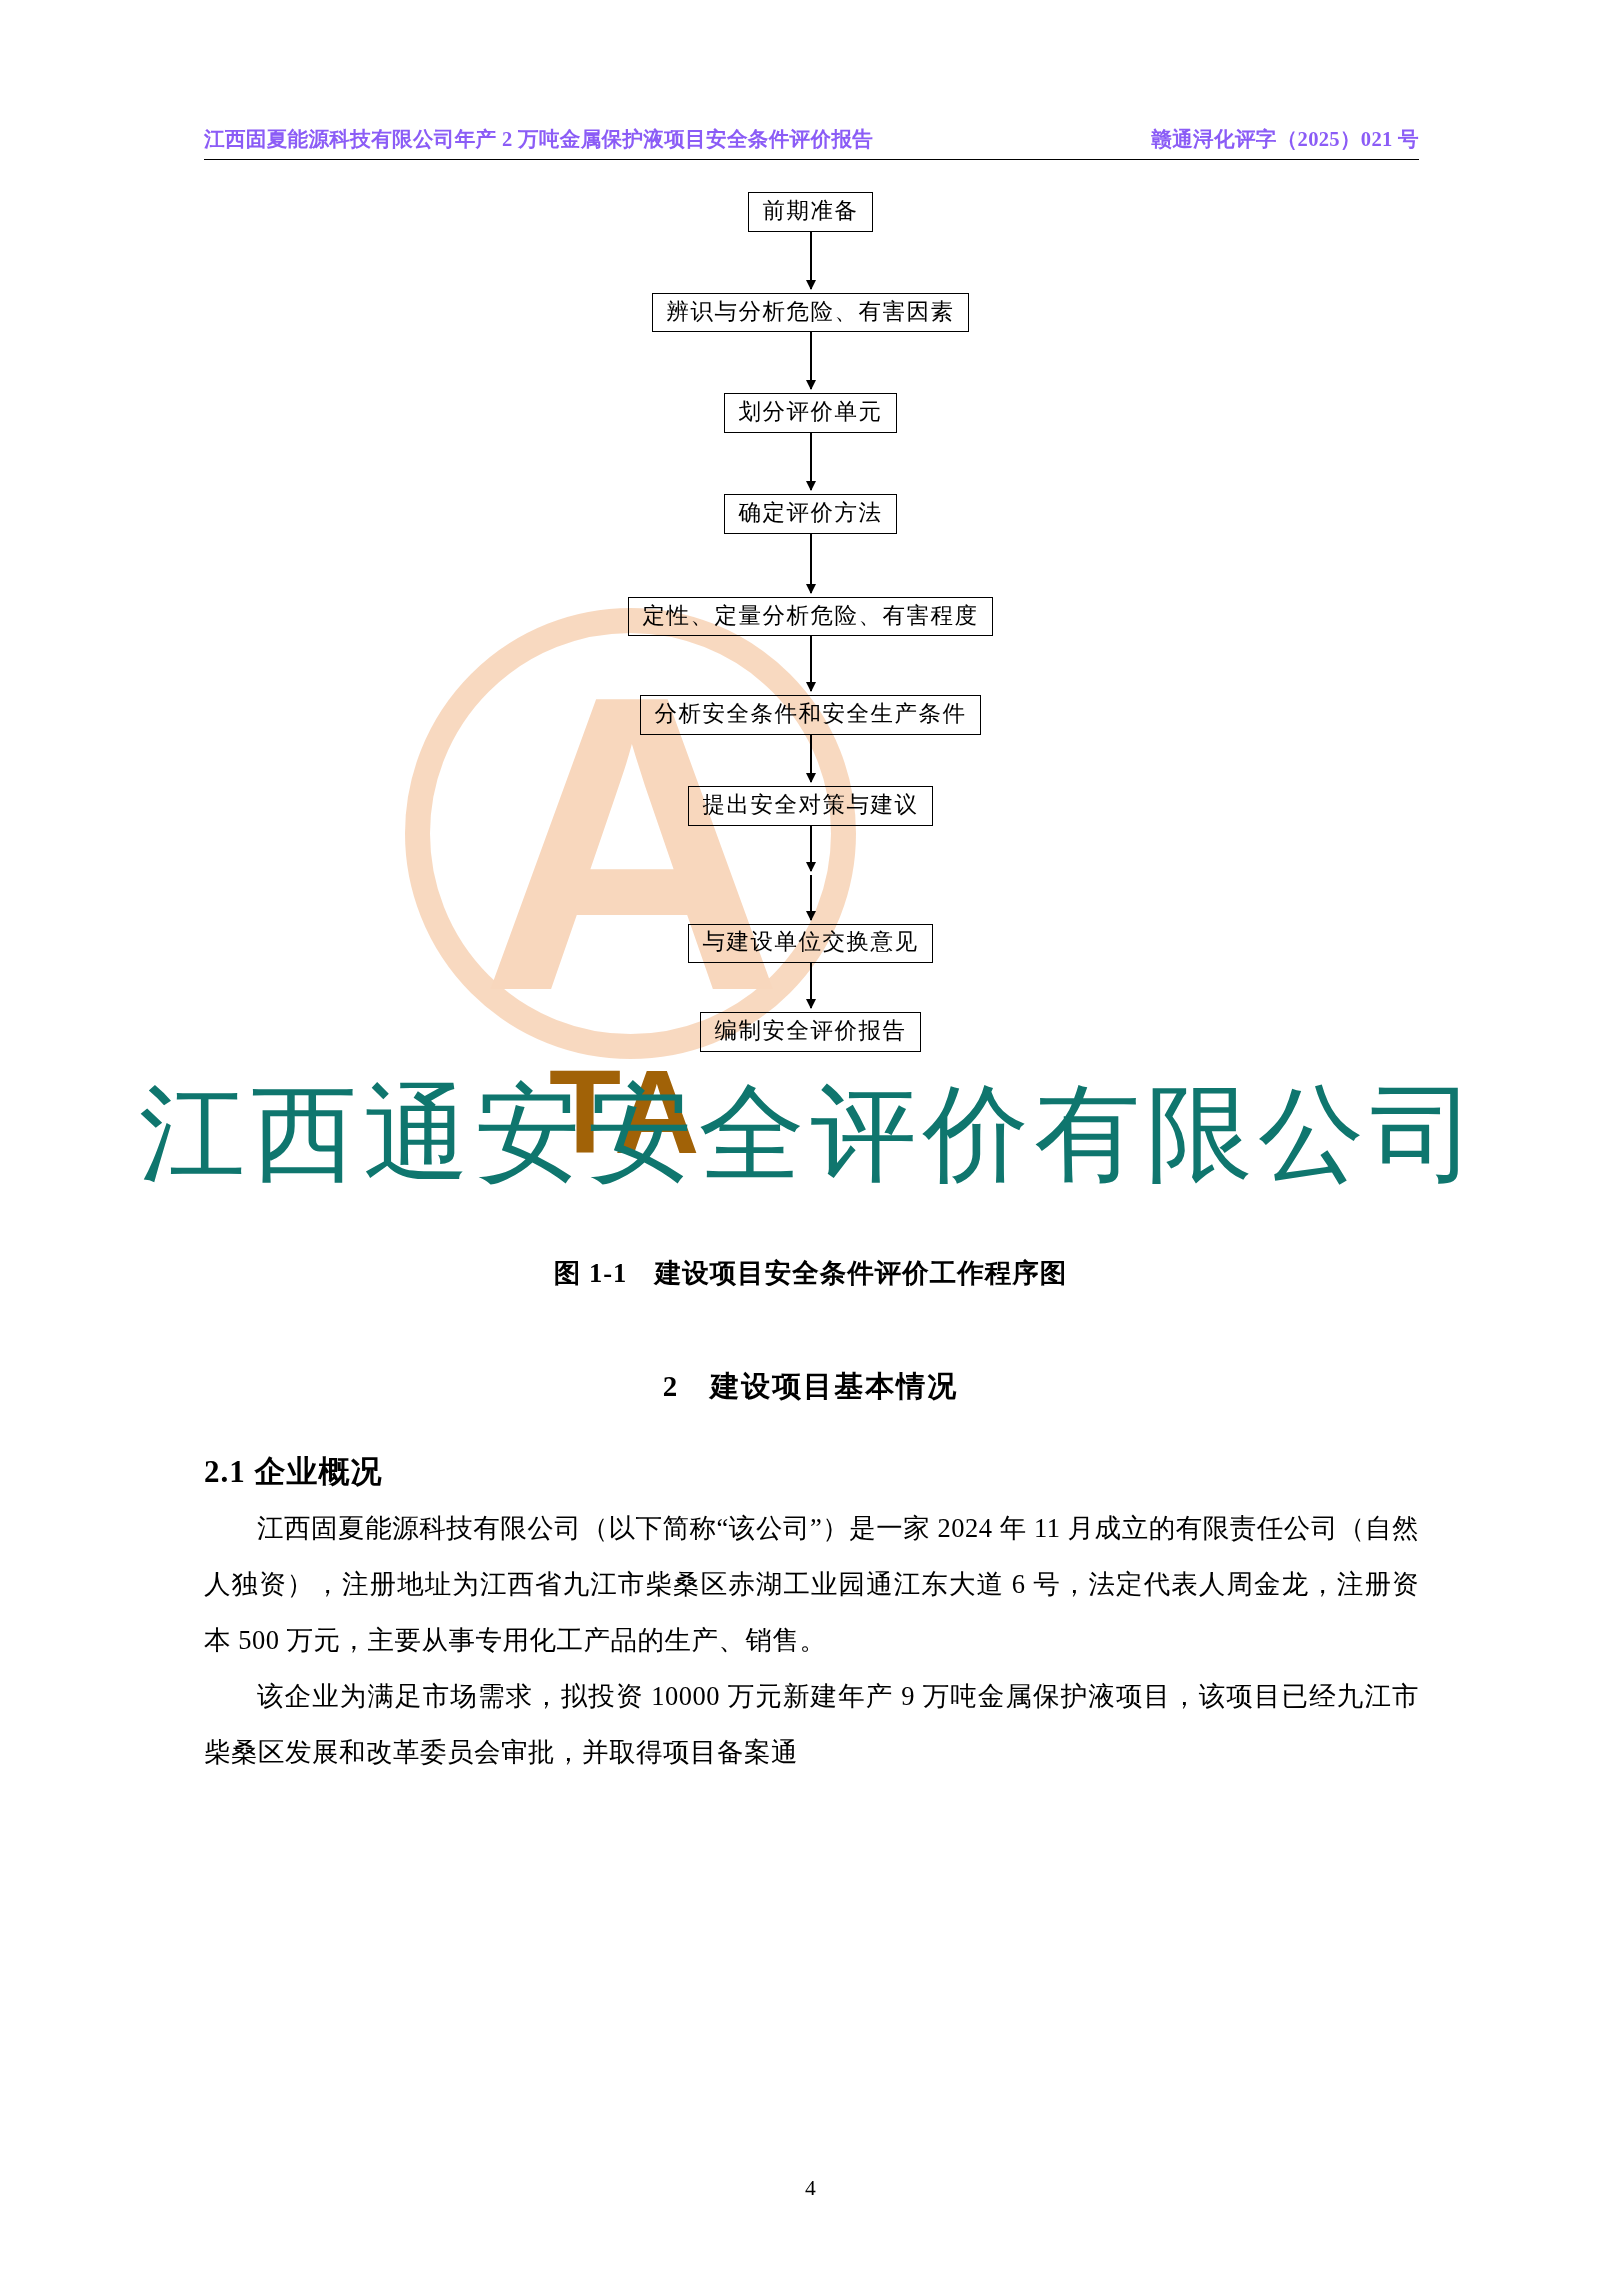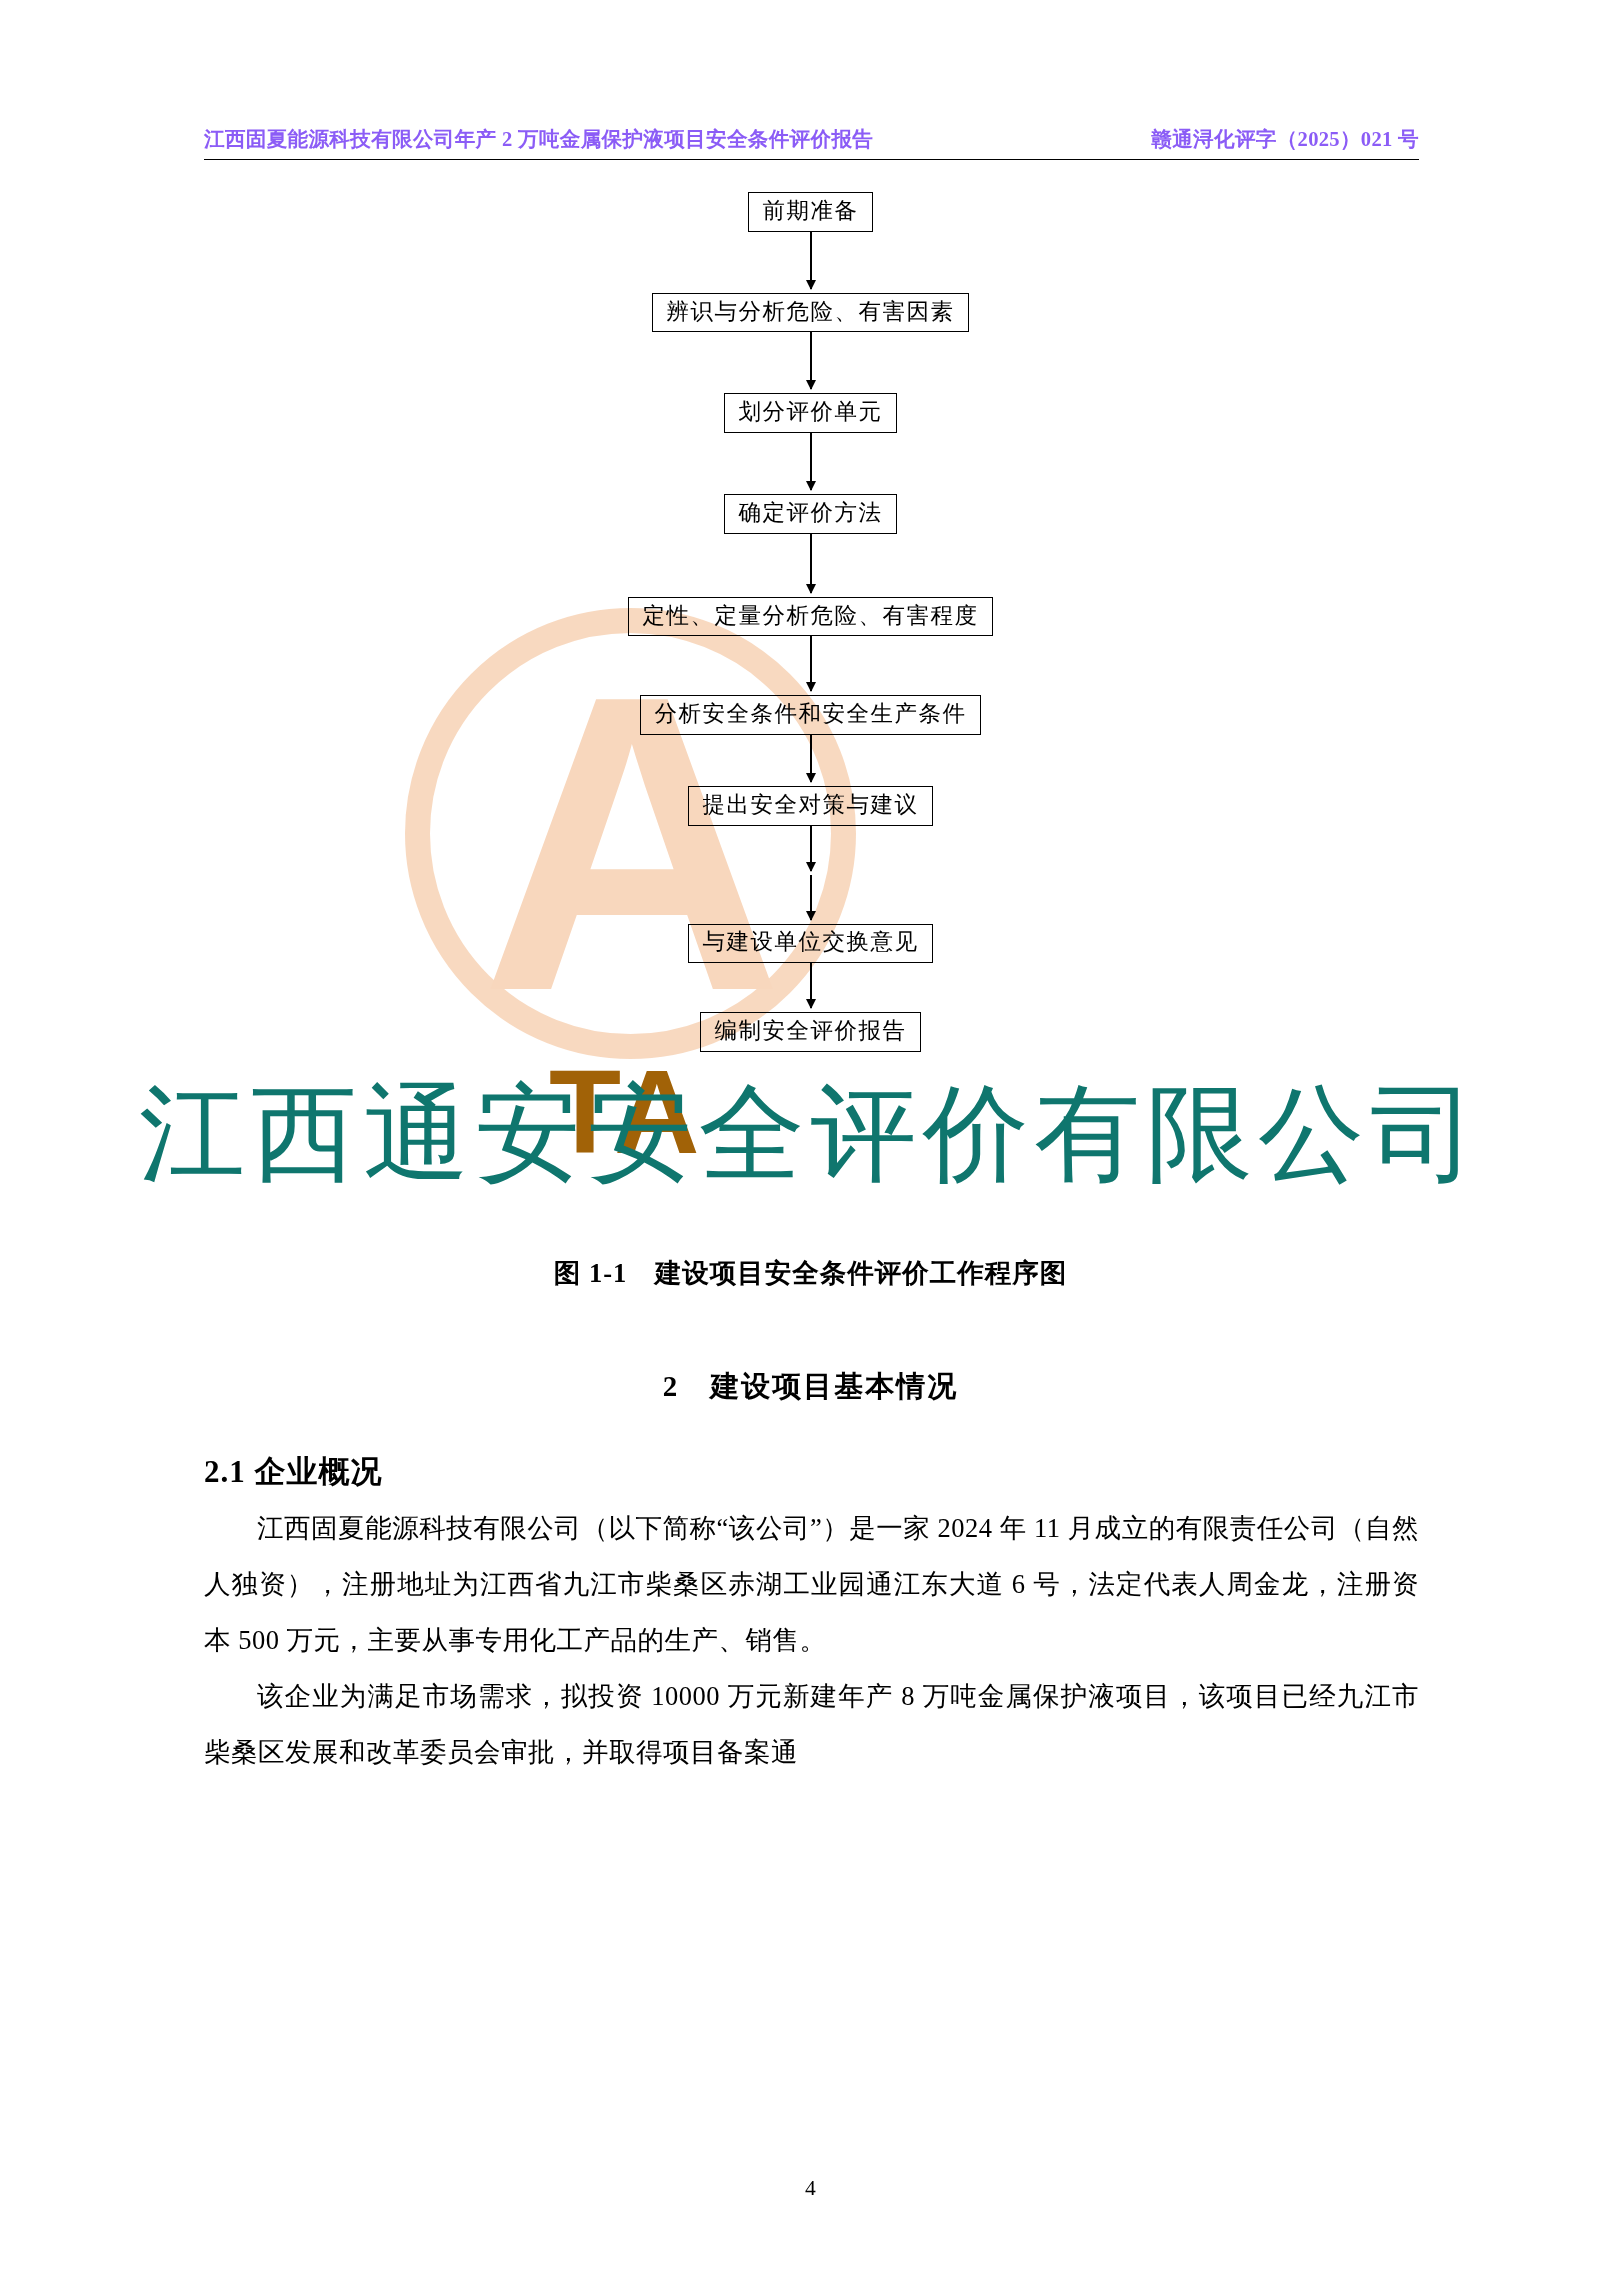--- a/index.html
+++ b/index.html
@@ -290,19 +290,19 @@
     </div>
   </div>
 
   <div class="fig-caption">图 1-1　建设项目安全条件评价工作程序图</div>
 
   <div class="h1">2　建设项目基本情况</div>
   <div class="h2">2.1 企业概况</div>
 
   <div class="body">
     <p>江西固夏能源科技有限公司（以下简称“该公司”）是一家 2024 年 11 月成立的有限责任公司（自然人独资），注册地址为江西省九江市柴桑区赤湖工业园通江东大道 6 号，法定代表人周金龙，注册资本 500 万元，主要从事专用化工产品的生产、销售。</p>
-    <p>该企业为满足市场需求，拟投资 10000 万元新建年产 8 万吨金属保护液项目，该项目已经九江市柴桑区发展和改革委员会审批，并取得项目备案通</p>
+    <p>该企业为满足市场需求，拟投资 10000 万元新建年产 9 万吨金属保护液项目，该项目已经九江市柴桑区发展和改革委员会审批，并取得项目备案通</p>
   </div>
 
   <div class="page-number">4</div>
 
 </div>
 
 
 </body></html>

